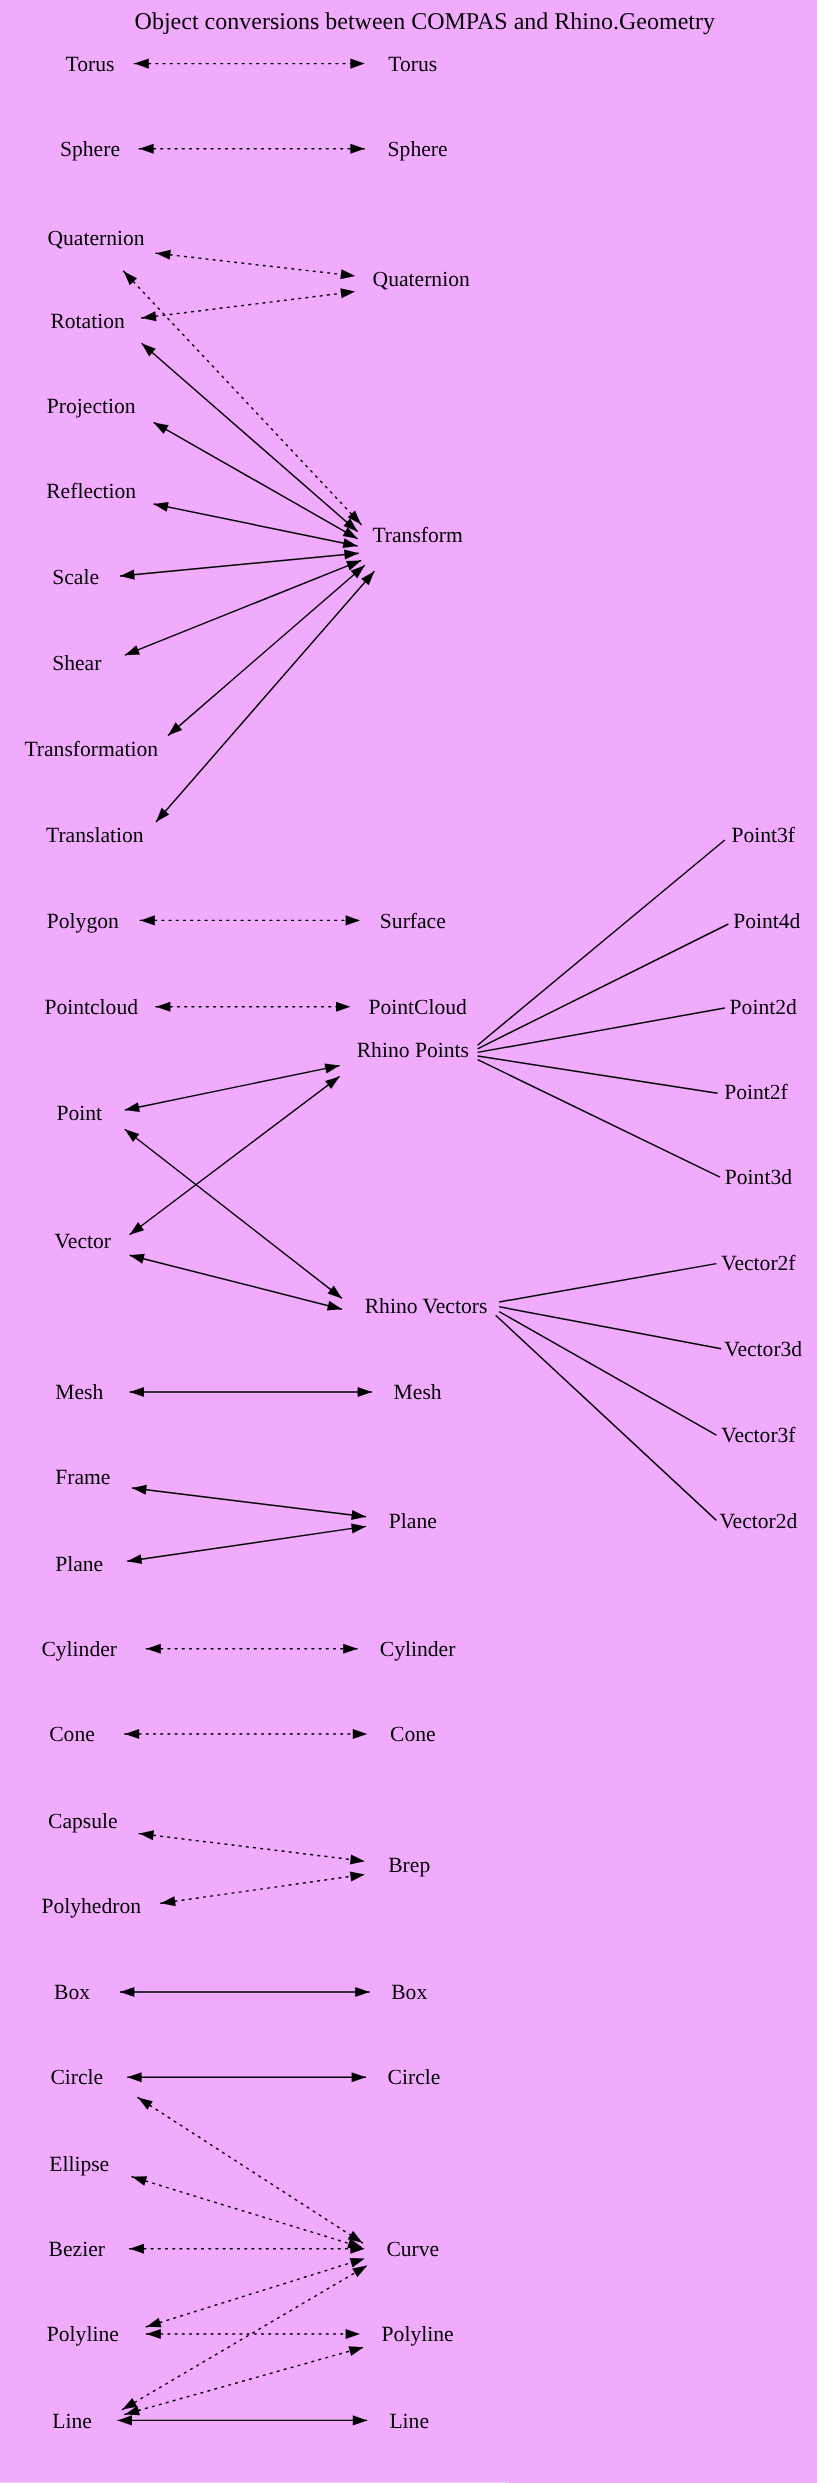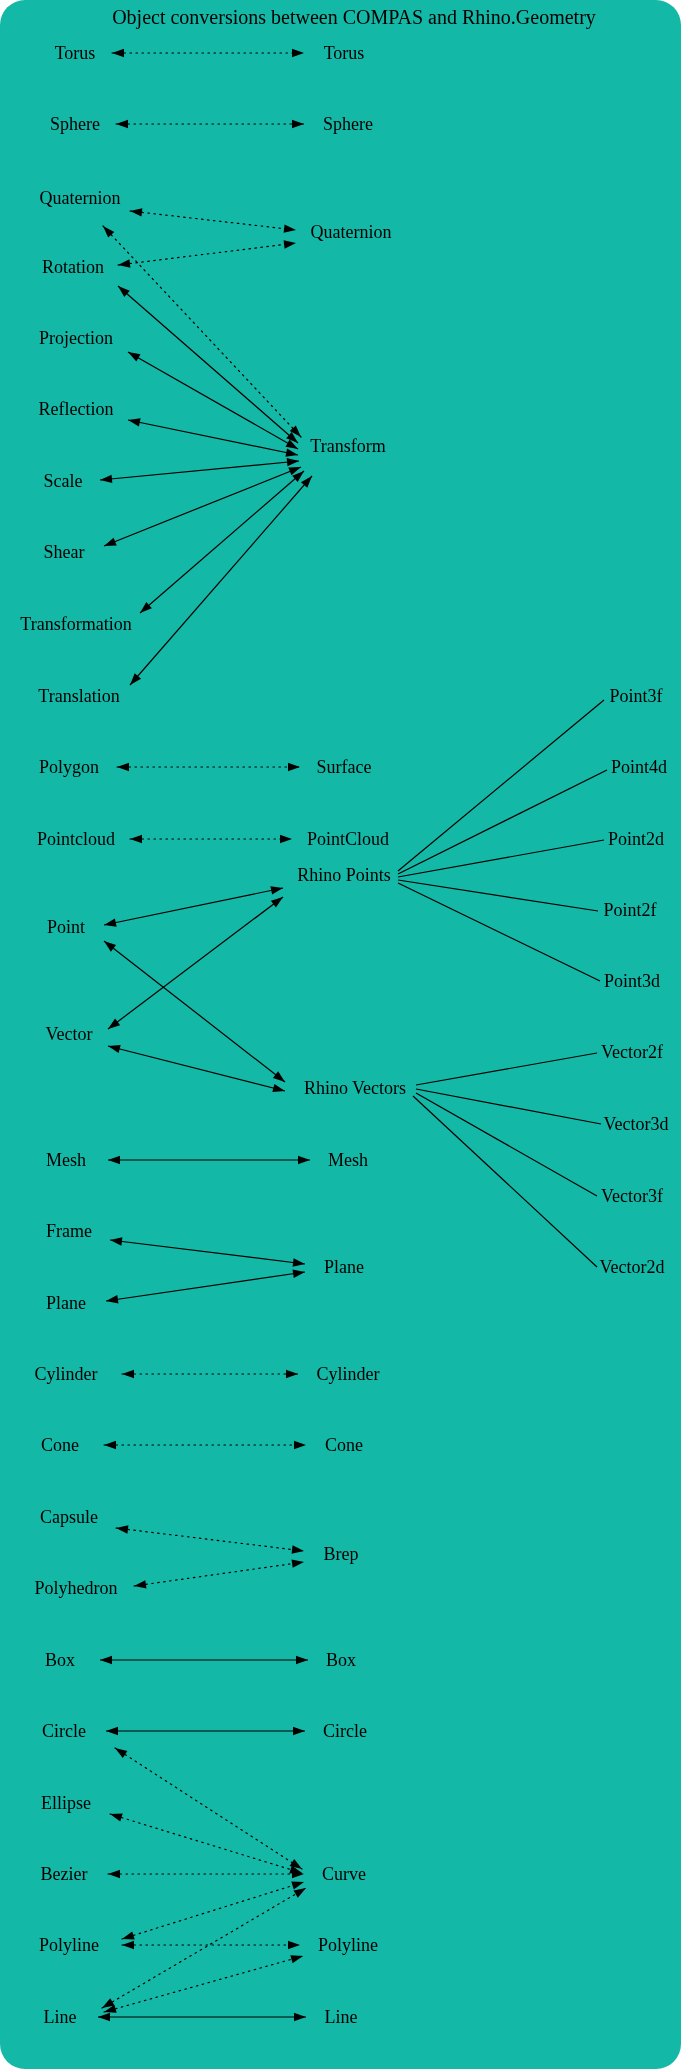--- a/index.html
+++ b/index.html
@@ -4,23 +4,22 @@
 <style>
   html, body {
     margin: 0;
     padding: 0;
     background: #ffffff;
   }
   #page {
     position: relative;
     width: 681px;
     height: 2069px;
-    background: #14b8a6;
+    background: #f0abfc;
     overflow: hidden;
-    border-radius: 25px;
   }
   svg { display: block; }
   .title {
     font-family: "Liberation Serif", "DejaVu Serif", serif;
     font-size: 20px;
     fill: #000000;
   }
   .node-label {
     font-family: "Liberation Serif", "DejaVu Serif", serif;
     font-size: 18px;

